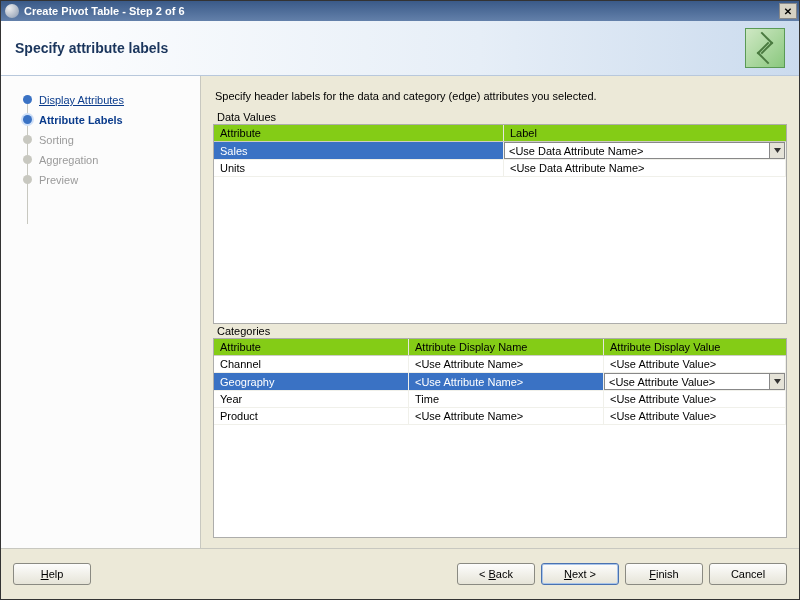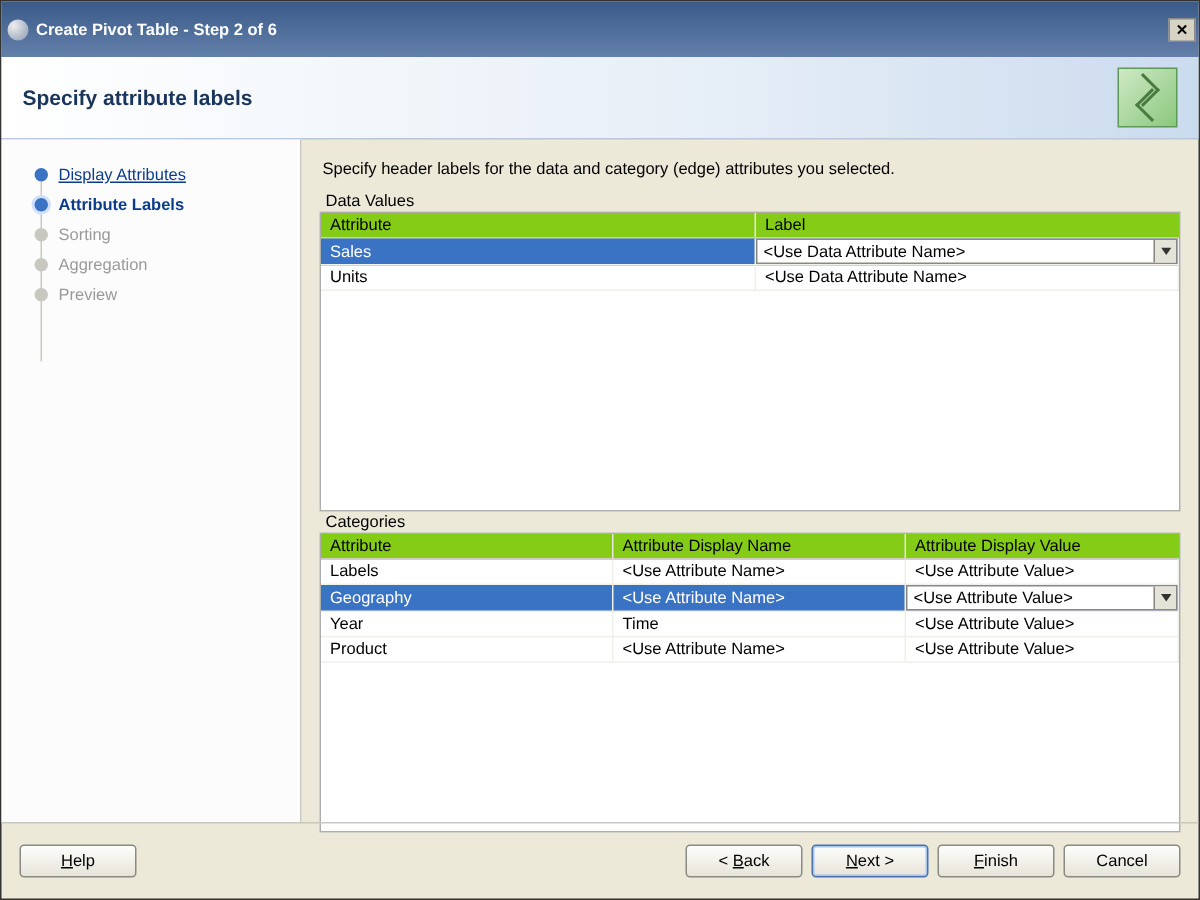--- a/index.html
+++ b/index.html
@@ -13,21 +13,21 @@
   }
   .window {
     width: 800px;
     height: 600px;
     background: #ece9d8;
     display: flex;
     flex-direction: column;
     border: 1px solid #333;
   }
   .titlebar {
-    height: 37px;
+    height: 20px;
     background: linear-gradient(to bottom, #3a5a88, #6380aa);
     display: flex;
     align-items: center;
     padding: 0 2px 0 4px;
     color: #fff;
   }
   .titlebar .app-icon {
     width: 14px; height: 14px;
     background: radial-gradient(circle at 30% 30%, #eee, #8898b0);
     border-radius: 50%;
@@ -283,21 +283,21 @@
       <div class="gap"></div>
 
       <div class="section-title">Categories</div>
       <div class="grid tall2">
         <div class="grid-head" style="grid-template-columns: 195px 195px 1fr;">
           <div class="cell">Attribute</div>
           <div class="cell">Attribute Display Name</div>
           <div class="cell">Attribute Display Value</div>
         </div>
         <div class="grid-row" style="grid-template-columns: 195px 195px 1fr;">
-          <div class="cell">Labels</div>
+          <div class="cell">Channel</div>
           <div class="cell">&lt;Use Attribute Name&gt;</div>
           <div class="cell">&lt;Use Attribute Value&gt;</div>
         </div>
         <div class="grid-row selected" style="grid-template-columns: 195px 195px 1fr;">
           <div class="cell">Geography</div>
           <div class="cell">&lt;Use Attribute Name&gt;</div>
           <div class="cell" style="padding:0;">
             <div class="combo-cell" style="width:100%;">
               <span>&lt;Use Attribute Value&gt;</span>
               <div class="combo-arrow">

